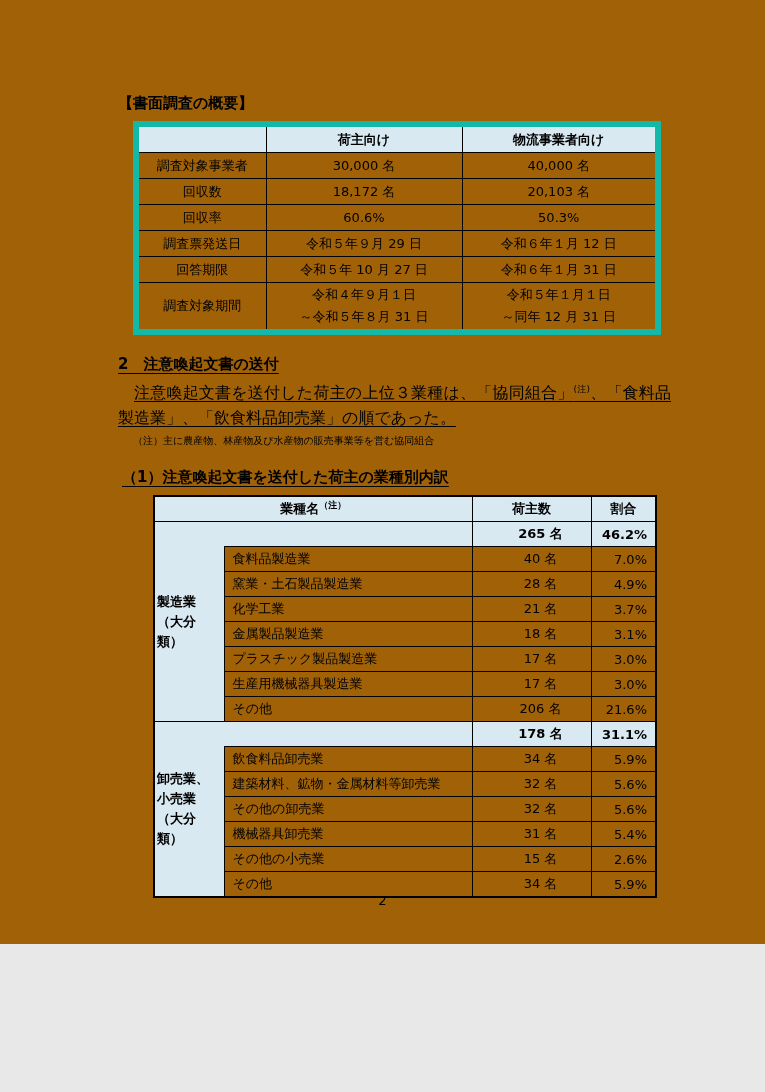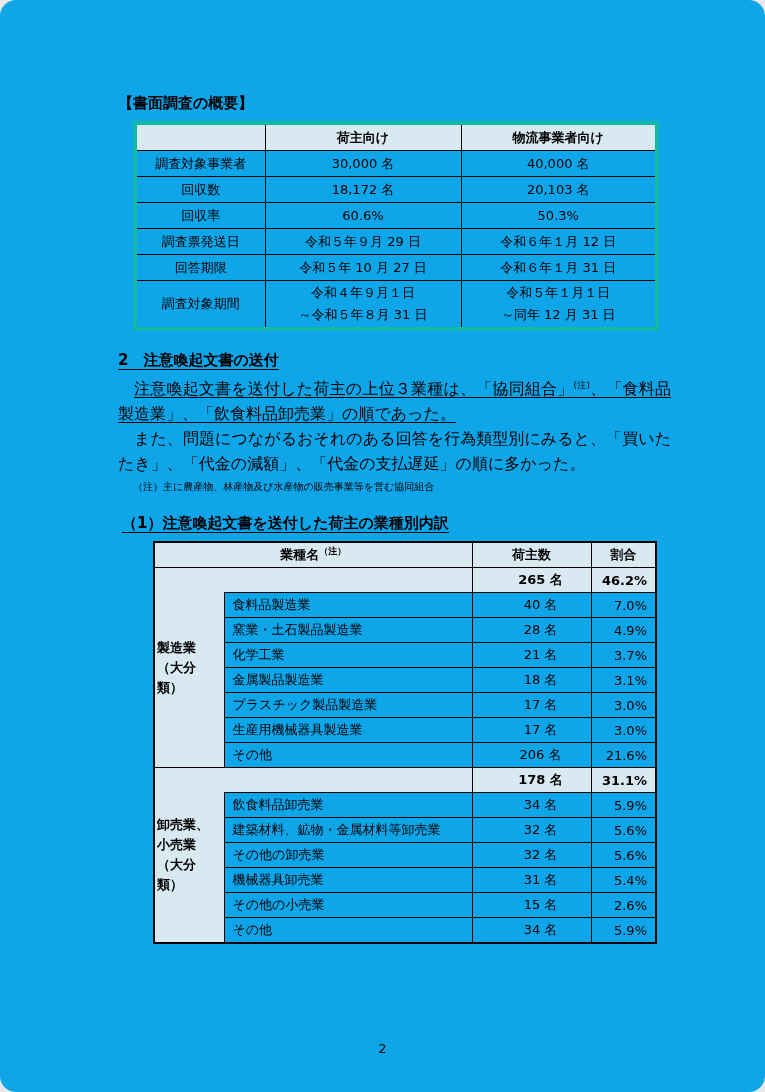--- a/index.html
+++ b/index.html
@@ -1,23 +1,23 @@
 <!DOCTYPE html>
 <html lang="ja"><head>
 <meta charset="utf-8">
 <style>
   html,body{margin:0;padding:0;}
   body{background:#e8e8e8;font-family:"DejaVu Sans",sans-serif;color:#000;}
-  .page{position:relative;width:765px;height:1092px;background:#0ea5e9;margin:0 auto;overflow:hidden;border-radius:16px;}
+  .page{position:relative;width:765px;height:944px;background:#a16207;margin:0 auto;overflow:hidden;}
 
   .h-main{margin:94px 0 8px 118px;font-size:15px;font-weight:bold;}
 
   table{border-collapse:collapse;table-layout:fixed;}
   td,th{border:1px solid #000;font-size:13px;font-weight:normal;padding:1px 2px;vertical-align:middle;overflow:hidden;}
-  .t1{margin-left:133px;width:522px;border:4px solid #14b8a6;}
+  .t1{margin-left:133px;width:522px;border:6px solid #14b8a6;}
   .t1 th,.t1 td{height:23px;text-align:center;}
   .blue{background:#d9e9f2;}
   .bold{font-weight:bold;}
   .pre{white-space:pre-line;}
   .t1 .period td{height:auto;line-height:22px;}
 
   .h-sec{margin:20px 12px 6px 118px;font-size:15px;font-weight:bold;text-decoration:underline;text-underline-offset:4px;}
   .para{margin:0 0 0 118px;width:553px;font-size:16px;line-height:25px;text-align:justify;text-indent:1em;}
   .u{text-decoration:underline;text-underline-offset:3px;}
   sup.notemark{font-size:9px;vertical-align:super;line-height:0;}
@@ -89,21 +89,20 @@
 ～同年 12 月 31 日</td>
       </tr>
     </tbody>
   </table>
 
   <div class="h-sec">2　注意喚起文書の送付</div>
 
 
   <p class="para"><span class="u"><span>注意喚起文書を送付した荷主の上位３業種は、「協同組合」</span><sup class="notemark">(注)</sup><span>、「食料品製造業」、「飲食料品卸売業」の順であった。</span></span></p>
 
-  <p class="para">また、問題につながるおそれのある回答を行為類型別にみると、「買いたたき」、「代金の減額」、「代金の支払遅延」の順に多かった。</p>
 
   <div class="note">（注）主に農産物、林産物及び水産物の販売事業等を営む協同組合</div>
 
   <div class="h-sub">（1）注意喚起文書を送付した荷主の業種別内訳</div>
 
   <table class="t2">
     <colgroup>
         <col style="width:70px">
         <col style="width:248px">
         <col style="width:119px">

